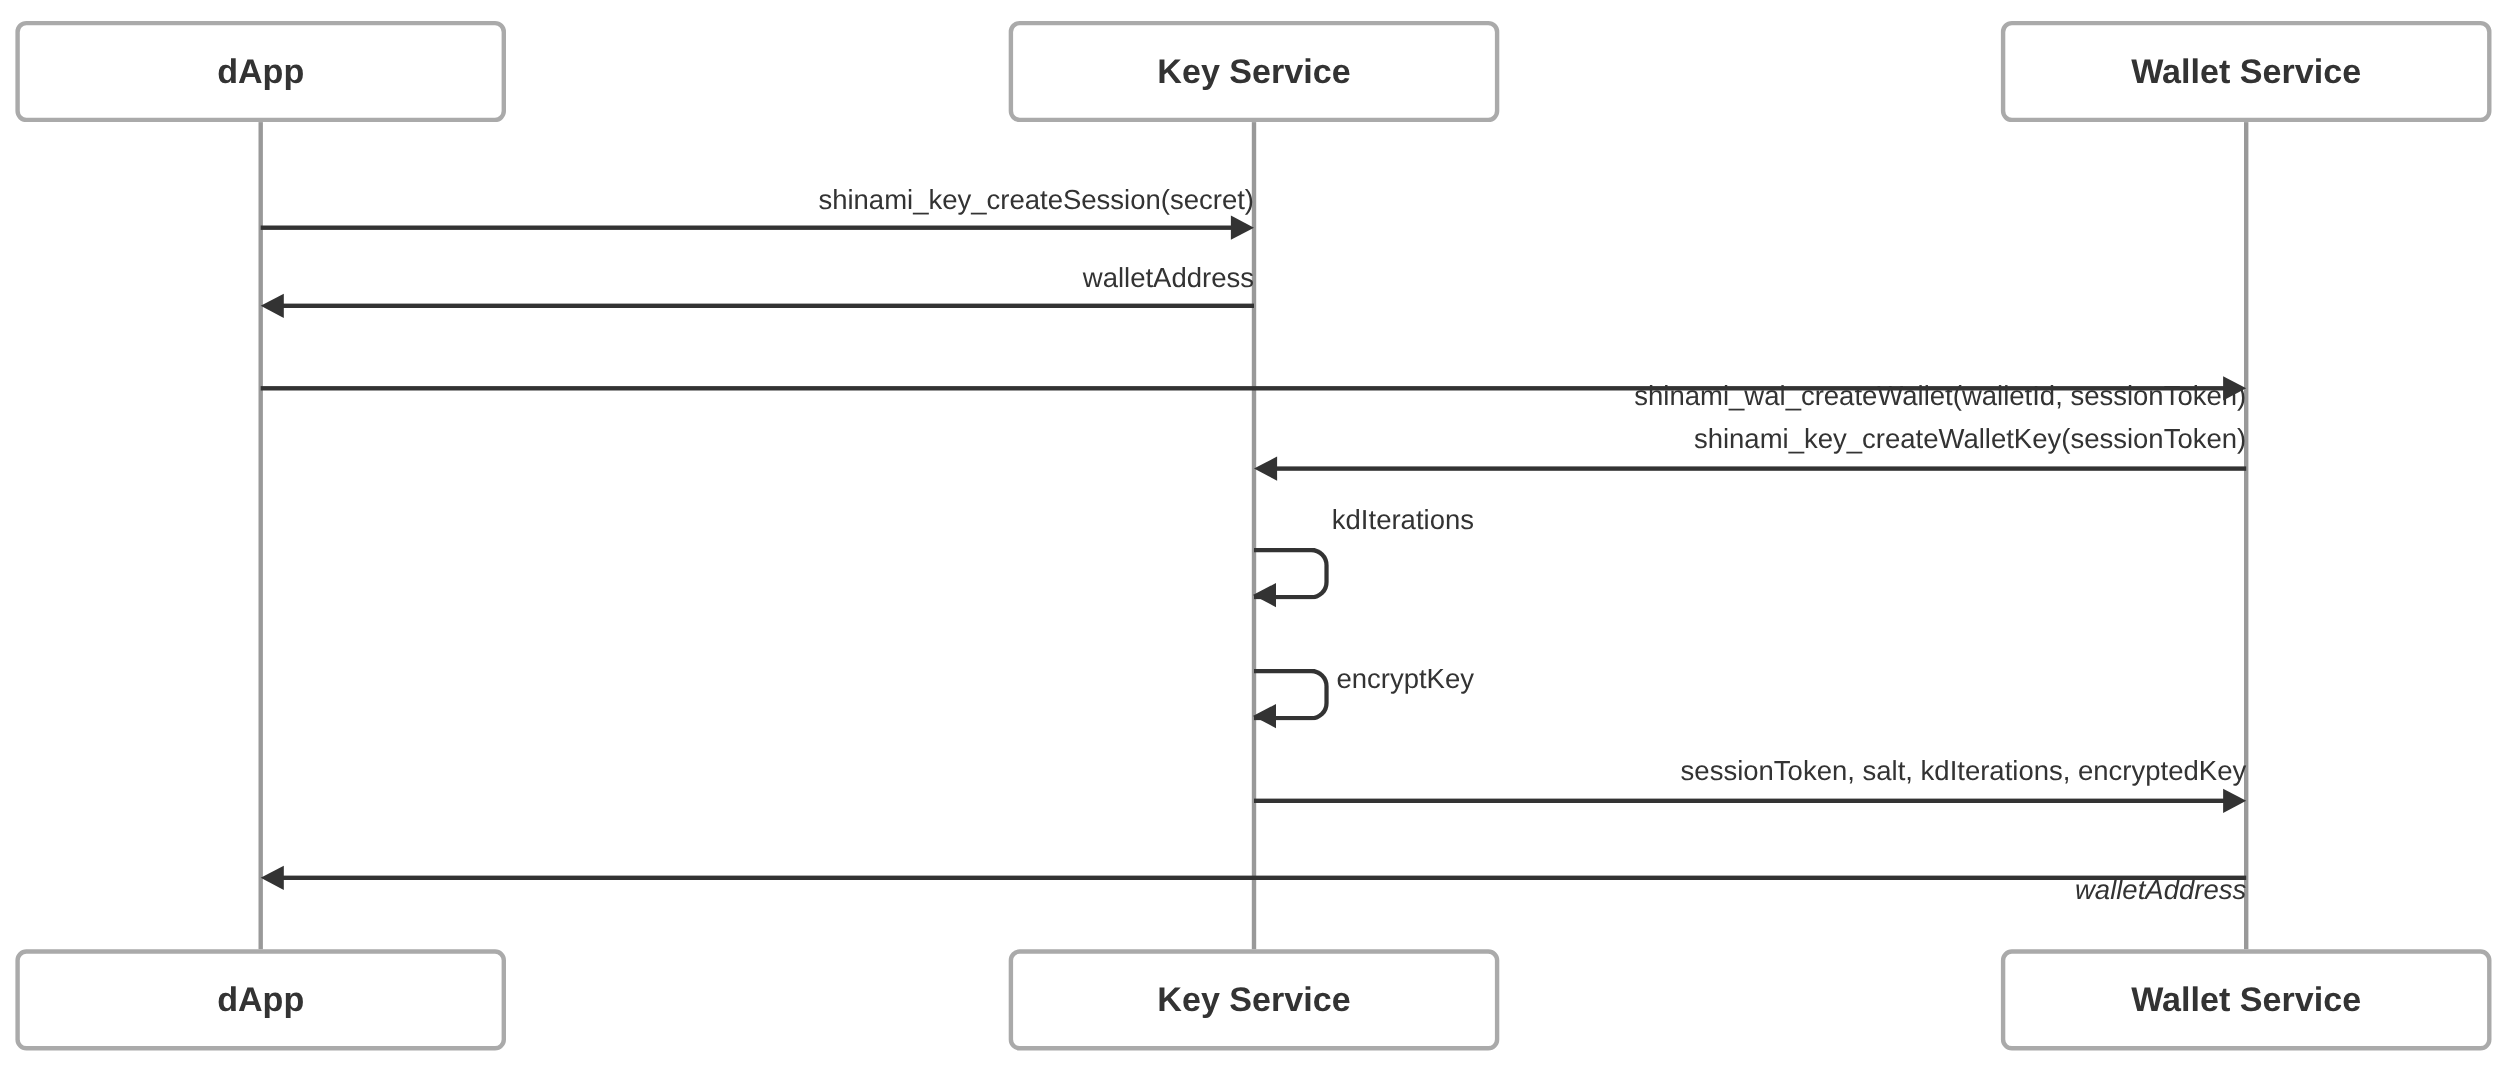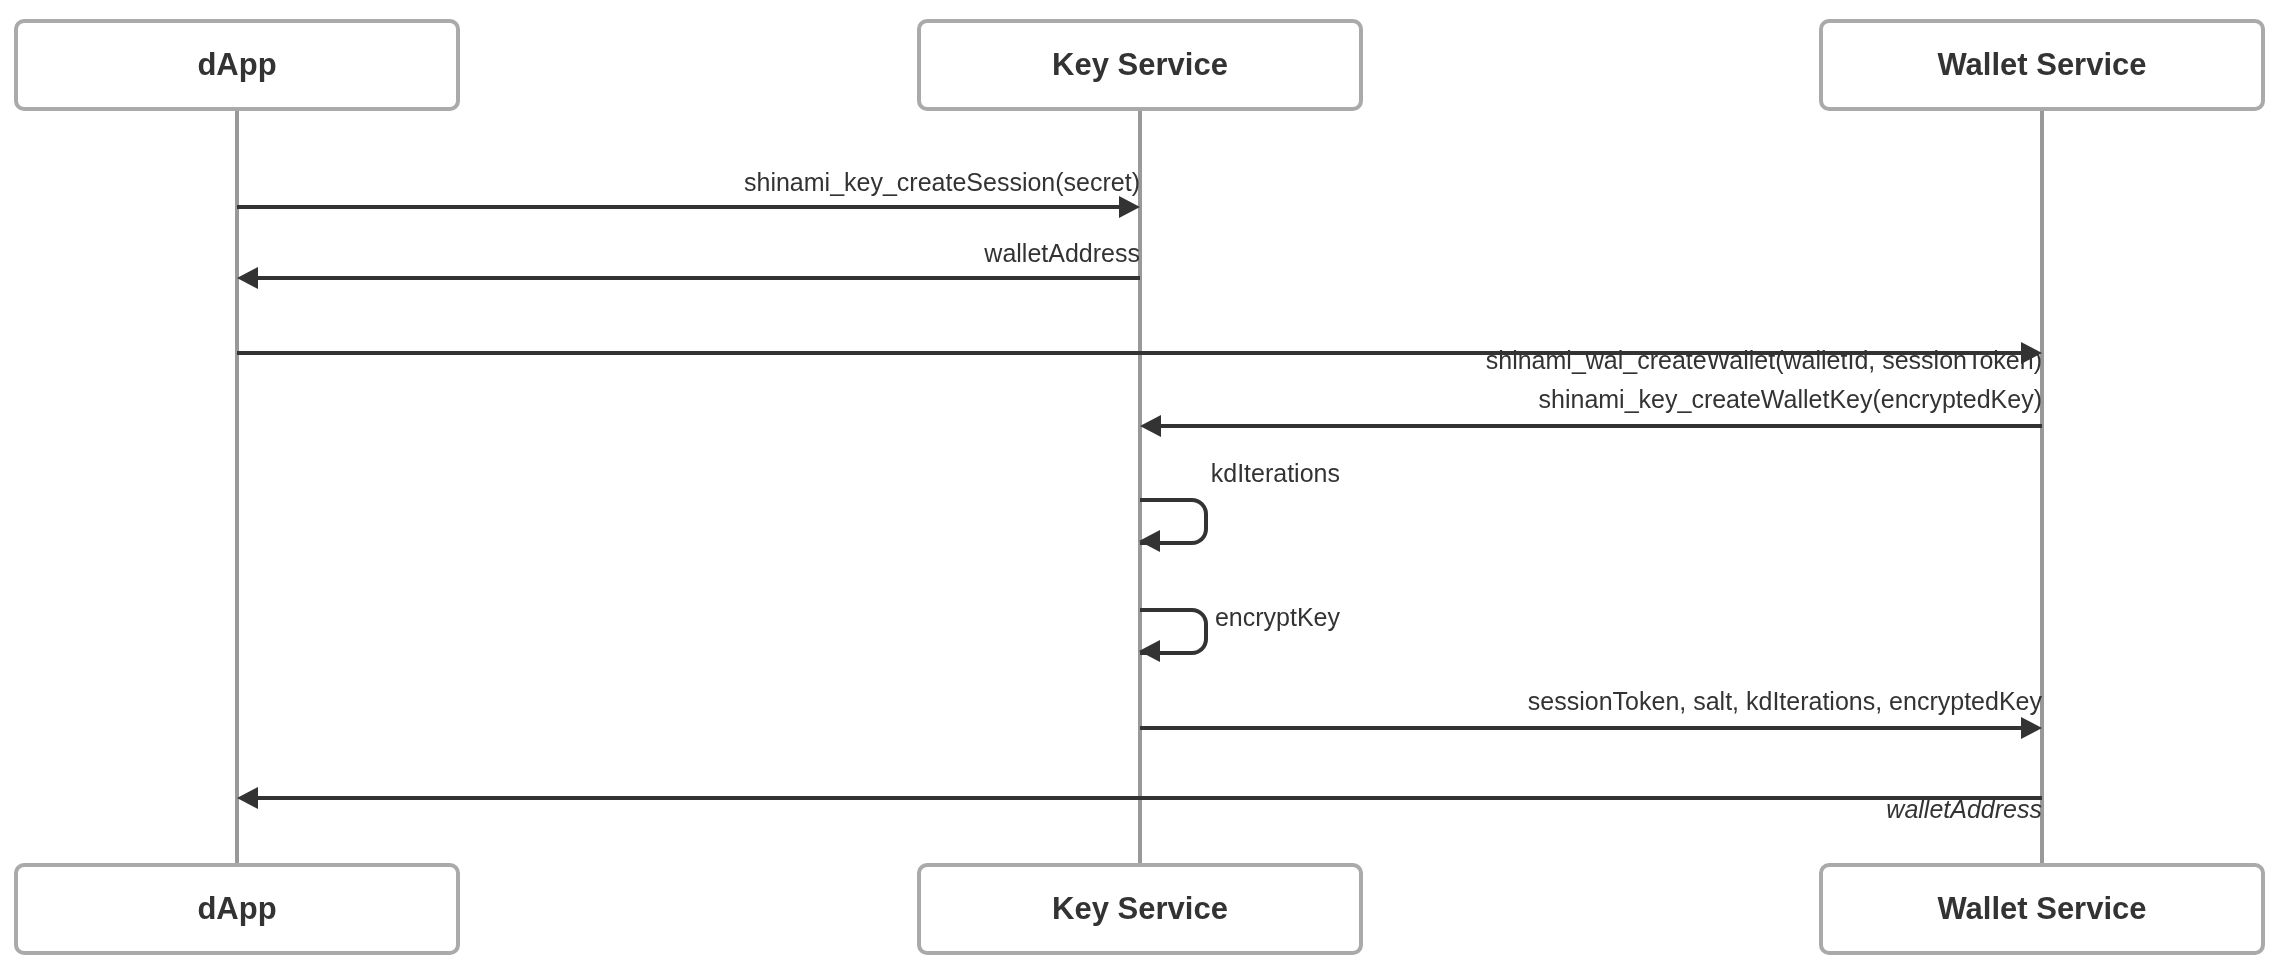--- a/index.html
+++ b/index.html
@@ -161,21 +161,21 @@
   <div class="arrow-r   m1-arrow"></div>
 
   <div class="msg-label m2-label">walletAddress</div>
   <div class="msg-line  m2-line"></div>
   <div class="arrow-l   m2-arrow"></div>
 
   <div class="msg-label m3-label">shinami_wal_createWallet(walletId, sessionToken)</div>
   <div class="msg-line  m3-line"></div>
   <div class="arrow-r   m3-arrow"></div>
 
-  <div class="msg-label m4-label">shinami_key_createWalletKey(encryptedKey)</div>
+  <div class="msg-label m4-label">shinami_key_createWalletKey(sessionToken)</div>
   <div class="msg-line  m4-line"></div>
   <div class="arrow-l   m4-arrow"></div>
 
   <div class="msg-label m5-label">kdIterations</div>
   <div class="self-loop m5-loop"></div>
   <div class="arrow-l   m5-arrow"></div>
 
   <div class="msg-label m6-label">encryptKey</div>
   <div class="self-loop m6-loop"></div>
   <div class="arrow-l   m6-arrow"></div>

